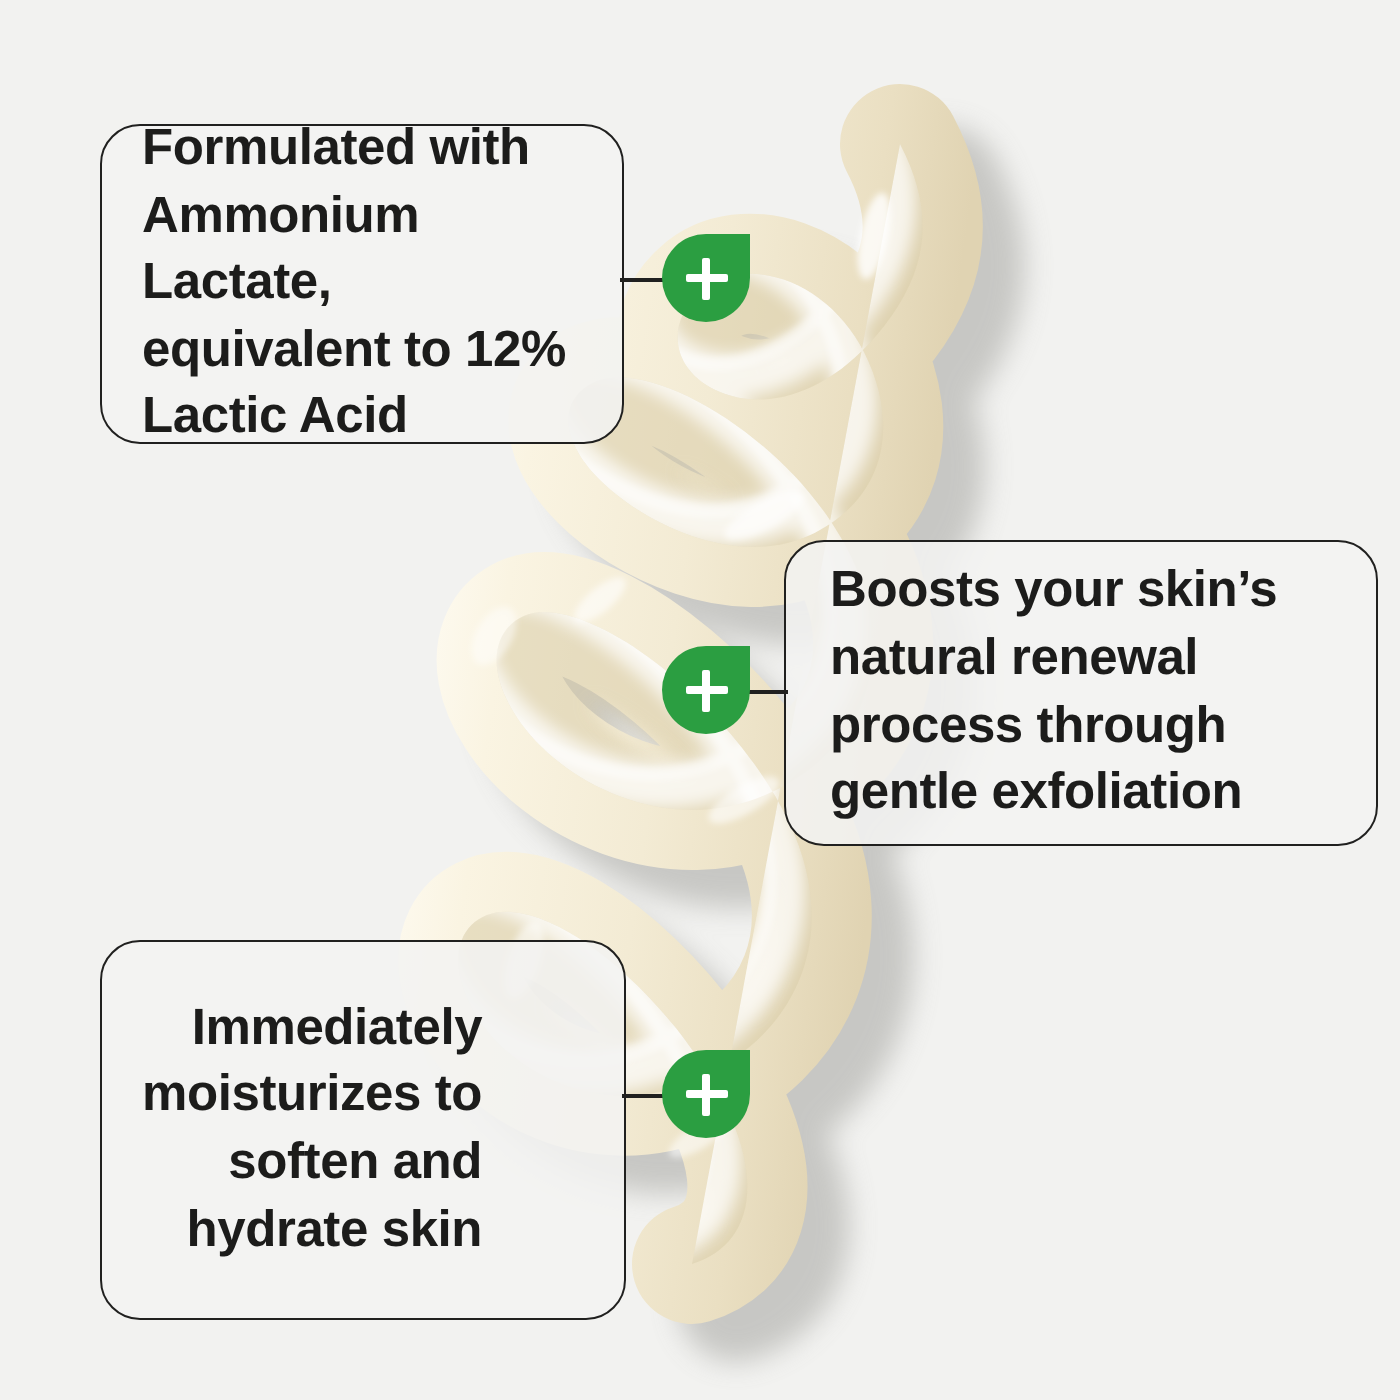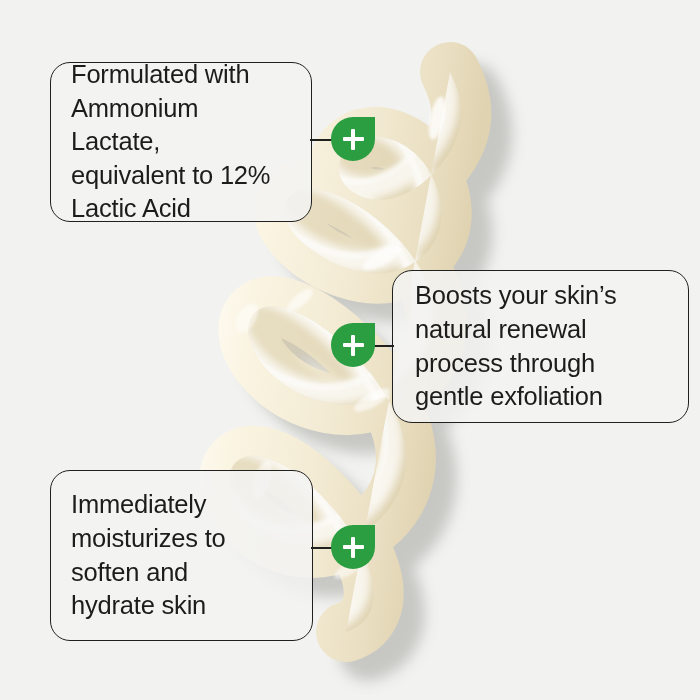--- a/index.html
+++ b/index.html
@@ -36,28 +36,28 @@
     display: flex;
     align-items: center;
     z-index: 20;
   }
   .callout-text {
     display: block;
     color: #1c1c1b;
     font-size: 25.5px;
     line-height: 1.32;
     letter-spacing: -0.2px;
-    font-weight: 400;
+    font-weight: 700;
     white-space: pre-line;
     padding: 0 20px;
   }
 
   #callout-1 { left: 50px;  top: 62px;  width: 262px; height: 160px; }
   #callout-2 { left: 392px; top: 270px; width: 297px; height: 153px; }
-  #callout-3 { left: 50px;  top: 470px; width: 263px; height: 171px; }
+  #callout-3 { left: 50px;  top: 470px; width: 263px; height: 190px; text-align: right; }
 
   #callout-2 .callout-text { padding-left: 22px; }
 
   
   .connector {
     position: absolute;
     height: 1.6px;
     background: #20201f;
     z-index: 21;
   }

